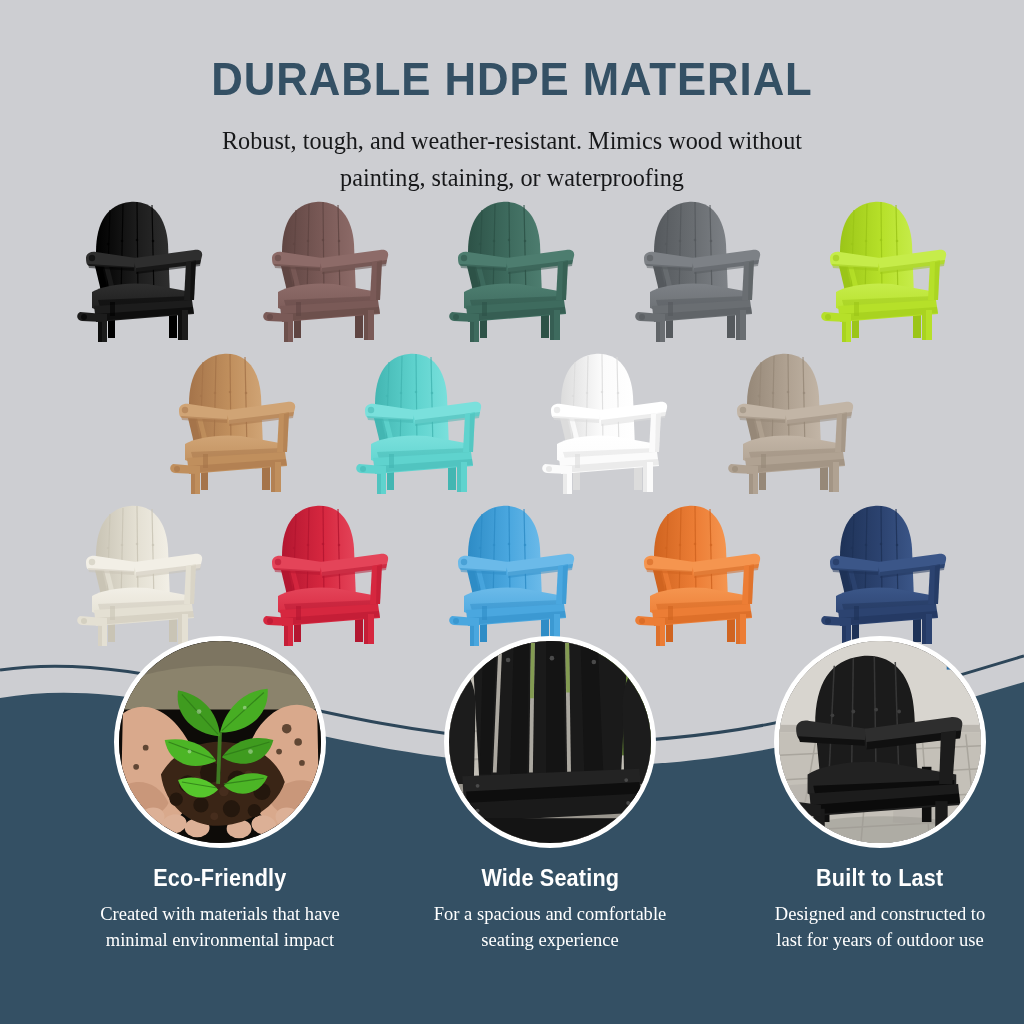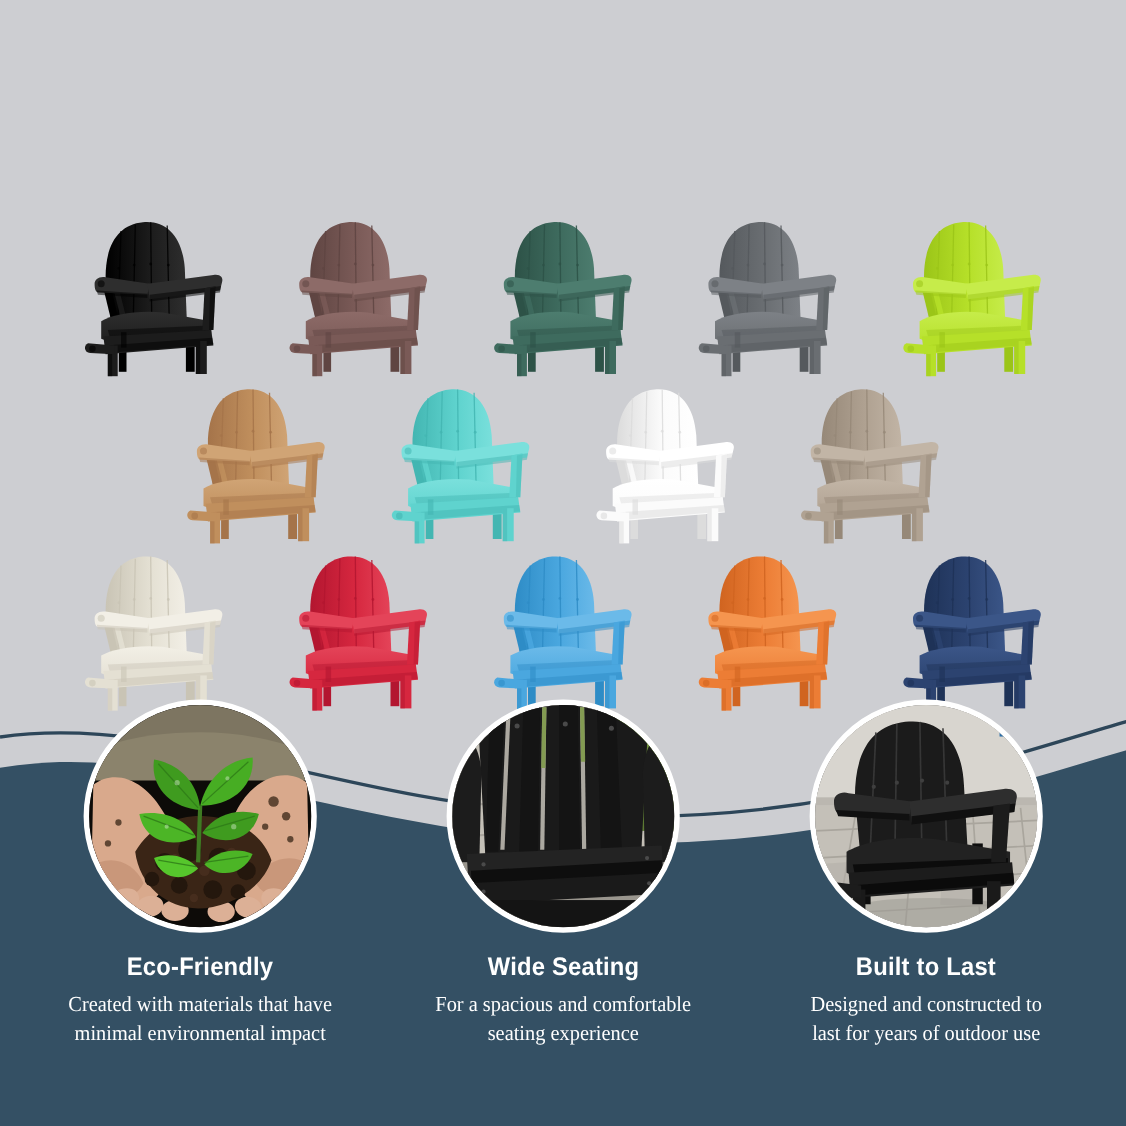--- a/index.html
+++ b/index.html
@@ -92,21 +92,21 @@
     display: block;
   }
 
   
   .features {
     position: absolute;
     left: 0;
     top: 636px;
     width: 1024px;
     display: flex;
-    justify-content: center;
+    justify-content: flex-end;
     gap: 42px;
   }
 
   .feature {
     width: 288px;
     display: flex;
     flex-direction: column;
     align-items: center;
   }
 
@@ -143,20 +143,27 @@
     text-align: center;
     transform: scaleX(0.95);
     width: 300px;
   }
 </style>
 </head>
 <body>
 
 <div class="poster" style="background: rgb(205, 206, 210);">
 
+  <div class="header">
+    <div class="title" style="color: rgb(52, 80, 100);">DURABLE HDPE MATERIAL</div>
+    <div class="subtitle">
+      <div>Robust, tough, and weather-resistant. Mimics wood without</div>
+      <div>painting, staining, or waterproofing</div>
+    </div>
+  </div>
 
   <div class="chair-grid">
     <div class="chair-row row-1">
         <div class="chair-cell">
 <svg width="132" height="148" viewBox="0 0 132 148">
   <defs>
     <linearGradient id="bk0-0" x1="0" y1="0" x2="1" y2="0">
       <stop offset="0%" stop-color="#000000"></stop>
       <stop offset="55%" stop-color="#1c1c1c"></stop>
       <stop offset="100%" stop-color="#2e2e2e"></stop>

